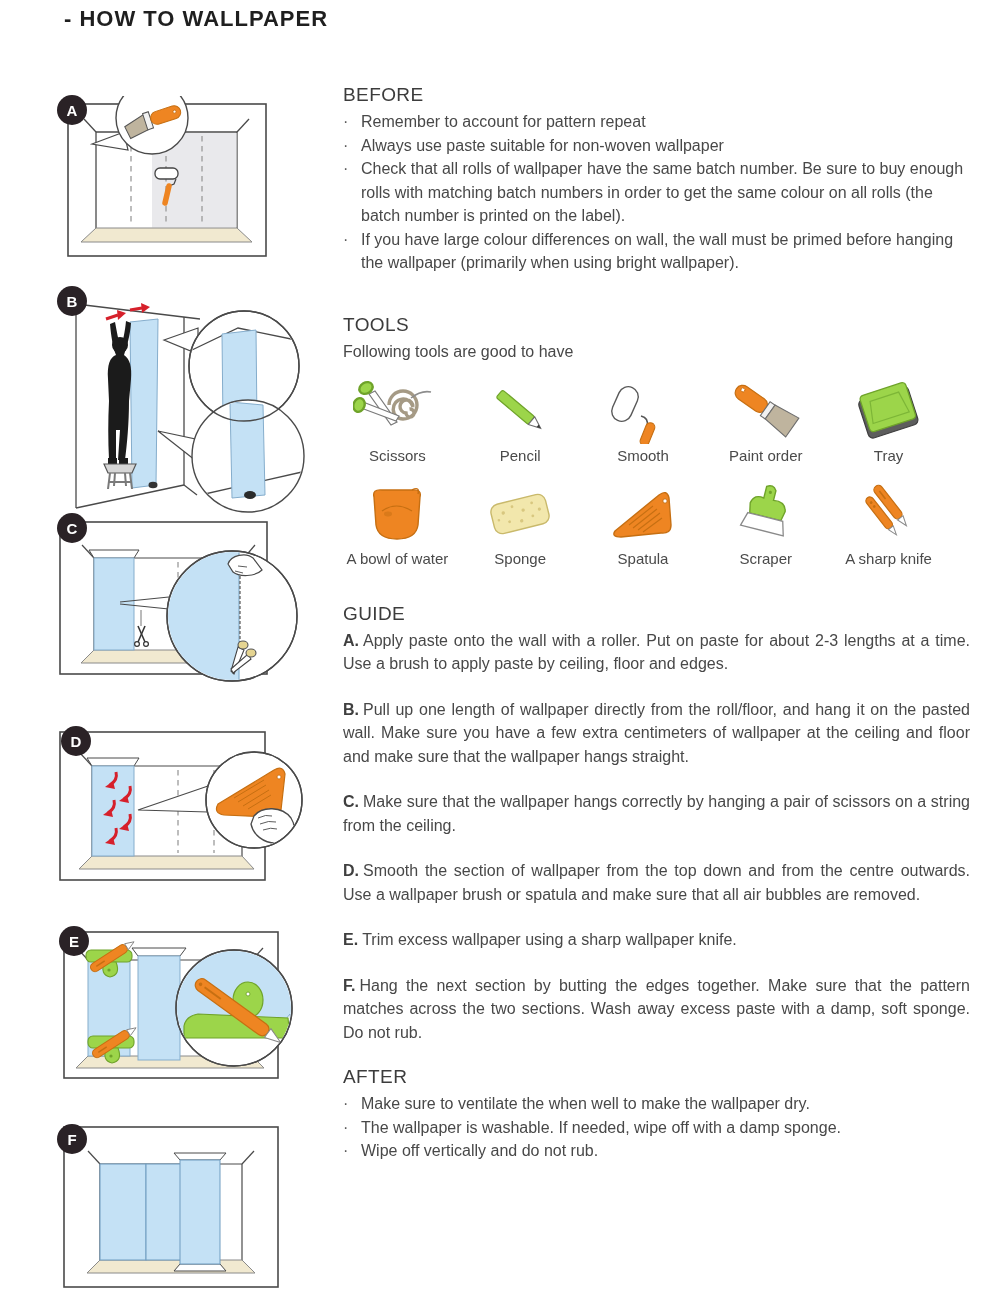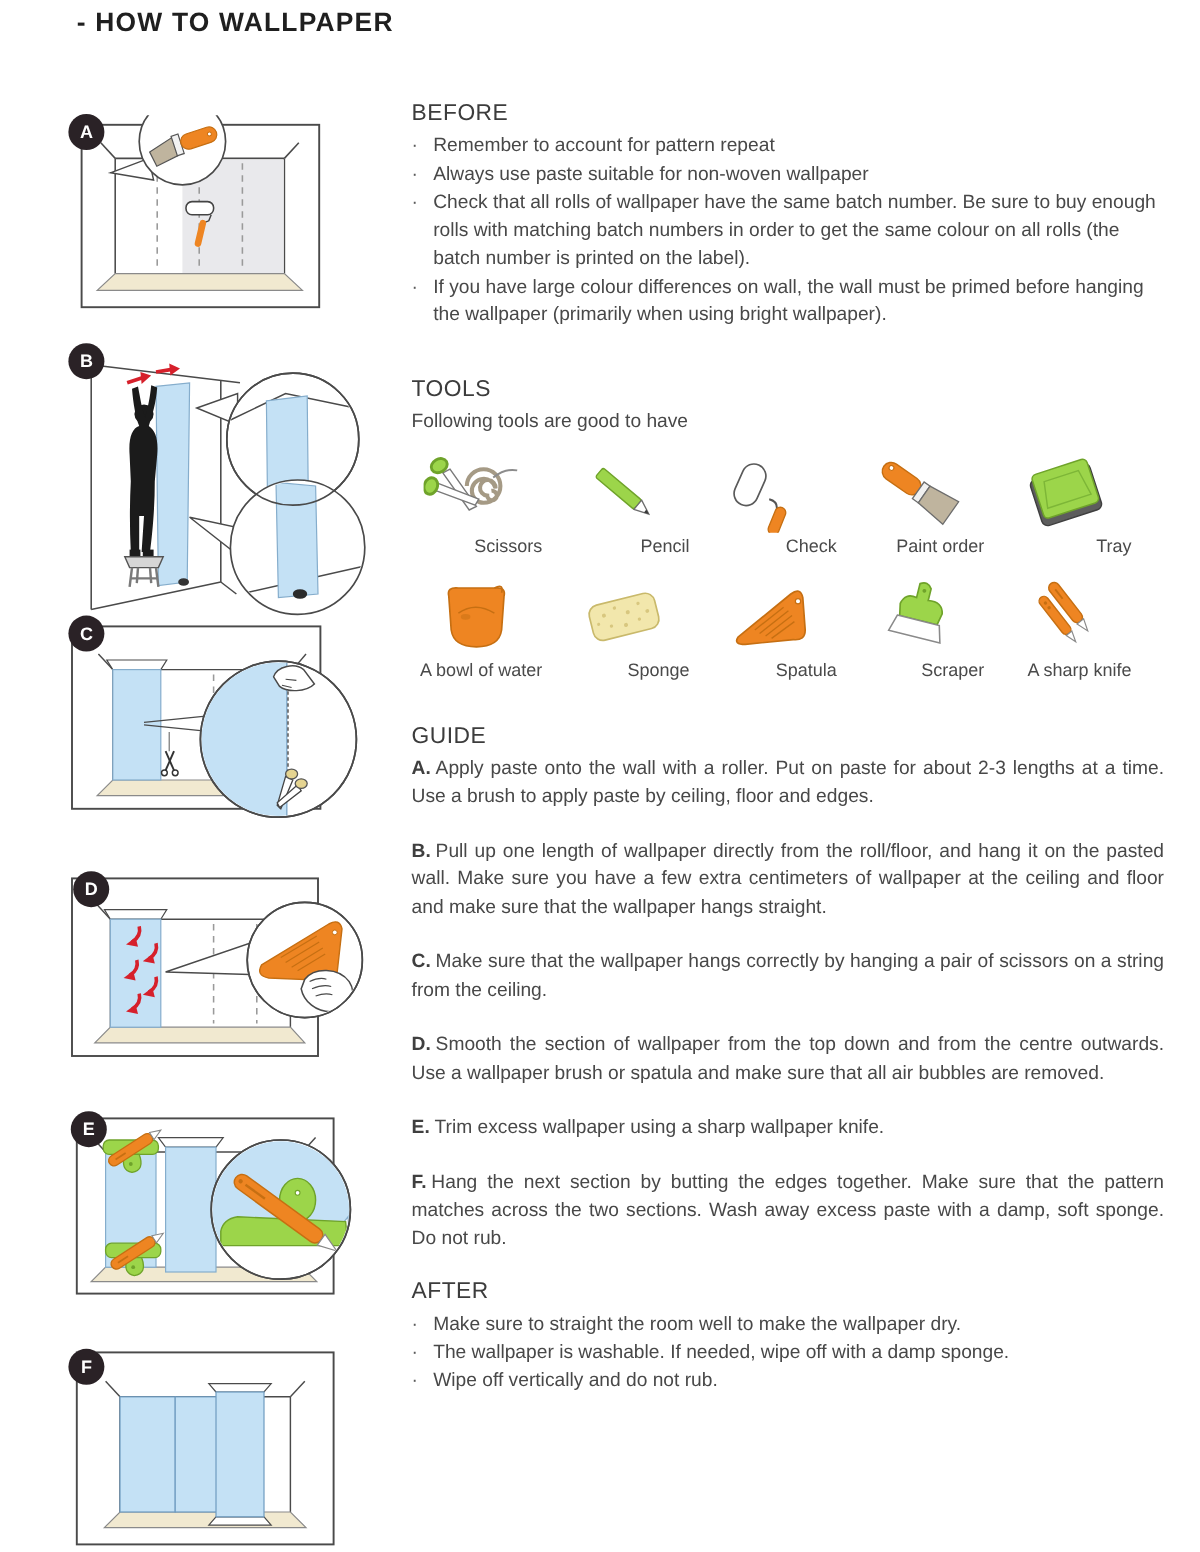--- a/index.html
+++ b/index.html
@@ -20,21 +20,21 @@
   }
   .bullet-list { list-style:none; font-size:16px; line-height:23.5px; }
   .bullet-list li { display:flex; }
   .bullet { width:8px; margin-right:10px; color:#5a5a5a; flex:0 0 auto; }
   .sec-before { margin-bottom:39px; }
   .tools-sub { font-size:16px; line-height:23px; }
   .tools-grid {
     display:grid; grid-template-columns:repeat(5,1fr);
     column-gap:14px; row-gap:16px; margin-top:14px; width:600px;
   }
-  .tool-cell { text-align:right; }
+  .tool-cell { text-align:center; }
   .tool-art { height:68px; display:flex; align-items:center; justify-content:center; }
   .tool-label { font-size:15px; color:#4a4a4a; margin-top:2px; }
   .sec-guide { margin-top:36px; }
   .guide-par { font-size:16px; line-height:23.5px; text-align:justify; margin-bottom:22px; }
   .guide-par .glett { font-weight:700; color:#3f3f3f; margin-right:4px; }
   .sec-after { margin-top:22px; }
   
   figure { position:absolute; }
   .badge {
     position:absolute; width:30px; height:30px; border-radius:50%;
@@ -381,21 +381,21 @@
       </div>
 
       <div class="tool-cell">
         <div class="tool-art">
           <svg width="80" height="66" viewBox="0 0 80 66">
             <rect x="12" y="8" width="20" height="36" rx="10" transform="rotate(24 22 26)" fill="#fff" stroke="#5a5a5a" stroke-width="1.4"></rect>
             <path d="M38,38 q8,2 6,10" fill="none" stroke="#555" stroke-width="1.6"></path>
             <rect x="40" y="44" width="9" height="24" rx="4.5" transform="rotate(22 44 56)" fill="#EE8522" stroke="#C66F12" stroke-width="1.1"></rect>
           </svg>
         </div>
-        <div class="tool-label">Check</div>
+        <div class="tool-label">Smooth</div>
       </div>
 
       <div class="tool-cell">
         <div class="tool-art">
           <svg width="90" height="66" viewBox="0 0 90 66">
             <g transform="rotate(35 45 33)">
               <rect x="8" y="24" width="36" height="15" rx="7.5" fill="#EE8522" stroke="#C66F12" stroke-width="1.2"></rect>
               <circle cx="14" cy="29" r="2" fill="#fff" stroke="#C66F12" stroke-width="0.9"></circle>
               <rect x="43" y="23" width="6" height="17" fill="#f1f1f1" stroke="#6d6d6d" stroke-width="1.1"></rect>
               <polygon points="49,23 76,20 76,43 49,40" fill="#BFB49E" stroke="#6d6d6d" stroke-width="1.1"></polygon>
@@ -511,21 +511,21 @@
     <p class="guide-par"><strong class="glett">D.</strong><span>Smooth the section of wallpaper from the top down and from the centre outwards. Use a wallpaper brush or spatula and make sure that all air bubbles are removed.</span></p>
     <p class="guide-par"><strong class="glett">E.</strong><span>Trim excess wallpaper using a sharp wallpaper knife.</span></p>
     <p class="guide-par"><strong class="glett">F.</strong><span>Hang the next section by butting the edges together. Make sure that the pattern matches across the two sections. Wash away excess paste with a damp, soft sponge. Do not rub.</span></p>
   </section>
 
   <section class="sec-after">
     <h2 class="section-heading">AFTER</h2>
     <ul class="bullet-list">
       <li>
           <span class="bullet">·</span>
-          <span>Make sure to straight the room well to make the wallpaper dry.</span>
+          <span>Make sure to ventilate the when well to make the wallpaper dry.</span>
         </li>
       <li>
           <span class="bullet">·</span>
           <span>The wallpaper is washable. If needed, wipe off with a damp sponge.</span>
         </li>
       <li>
           <span class="bullet">·</span>
           <span>Wipe off vertically and do not rub.</span>
         </li>
     </ul>

